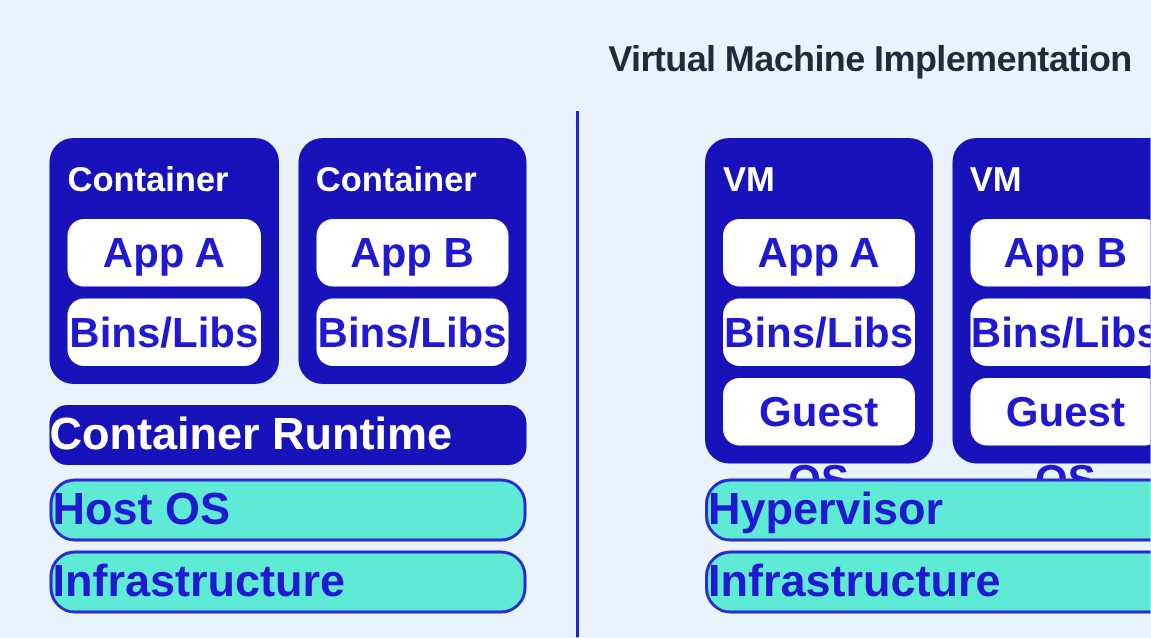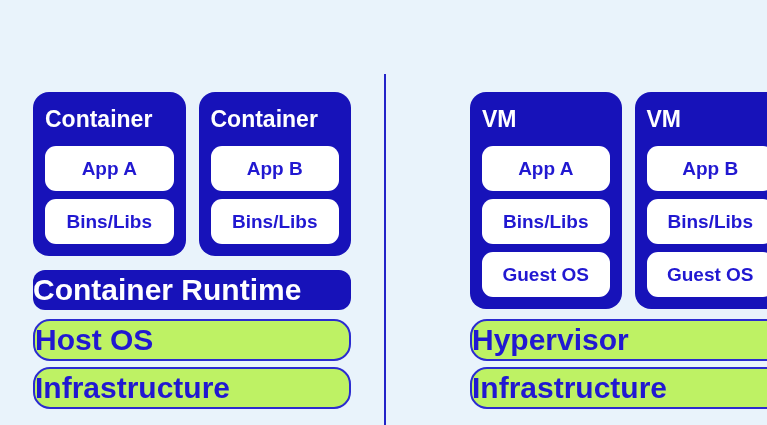--- a/index.html
+++ b/index.html
@@ -67,55 +67,56 @@
     font-weight: bold;
   }
   .chip {
     height: 45px;
     line-height: 45px;
     margin-bottom: 8px;
     background: #ffffff;
     border-radius: 11px;
     text-align: center;
     color: #2118d1;
-    font-size: 19px;
+    font-size: 28px;
     font-weight: bold;
   }
   .chip:last-child { margin-bottom: 2px; }
 
   .bar {
     font-size: 30px;
     font-weight: bold;
   }
   .bar.solid {
     margin-top: 14px;
     height: 40px;
     line-height: 40px;
     background: #1712b9;
     color: #ffffff;
     border-radius: 12px;
   }
   .bar.outline {
     height: 42px;
     line-height: 38px;
-    background: #bef264;
+    background: #5eead4;
     border: 2px solid #2b2bd0;
     border-radius: 17px;
     color: #2118d1;
   }
   .bar.outline.first { margin-top: 9px; }
   .bar.outline + .bar.outline { margin-top: 6px; }
   #col-right .bar.outline.first { margin-top: 10px; }
 </style>
 </head>
 <body>
 
 <div class="diagram">
 
 
+  <div class="panel-title" id="title-right">Virtual Machine Implementation</div>
 
   <div class="divider"></div>
 
   <div class="col" id="col-left">
     <div class="groups-row">
       <div class="group">
         <div class="group-title">Container</div>
         <div class="chip">App A</div>
         <div class="chip">Bins/Libs</div>
       </div>

